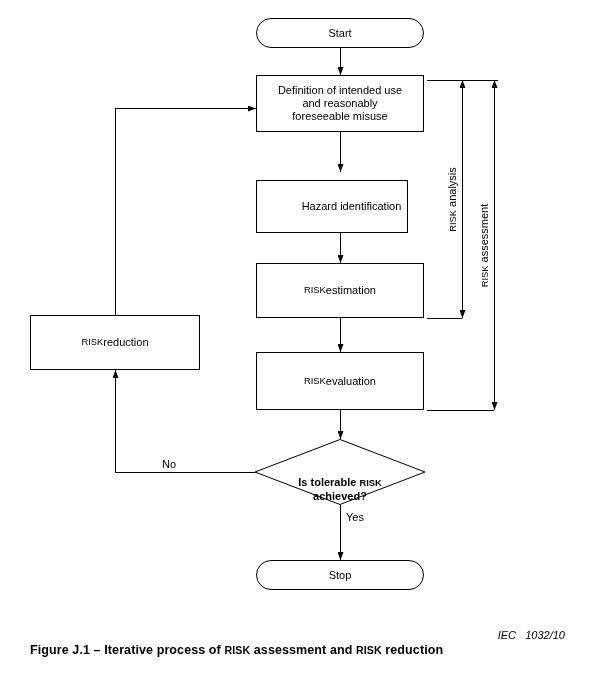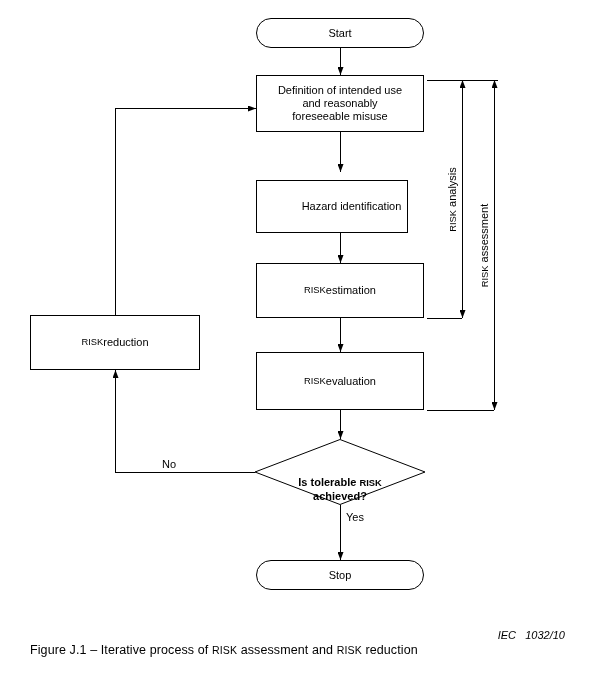--- a/index.html
+++ b/index.html
@@ -49,21 +49,21 @@
     position: absolute;
     z-index: 3;
     font-size: 11px;
     font-style: italic;
     text-align: right;
   }
   .caption {
     position: absolute;
     z-index: 3;
     font-size: 12.5px;
-    font-weight: normal;
+    font-weight: bold;
     letter-spacing: 0.1px;
   }
 </style>
 </head>
 <body>
 
 <div class="page">
 
   <svg class="connectors" width="614" height="682" viewBox="0 0 614 682" xmlns="http://www.w3.org/2000/svg">
     <defs>

